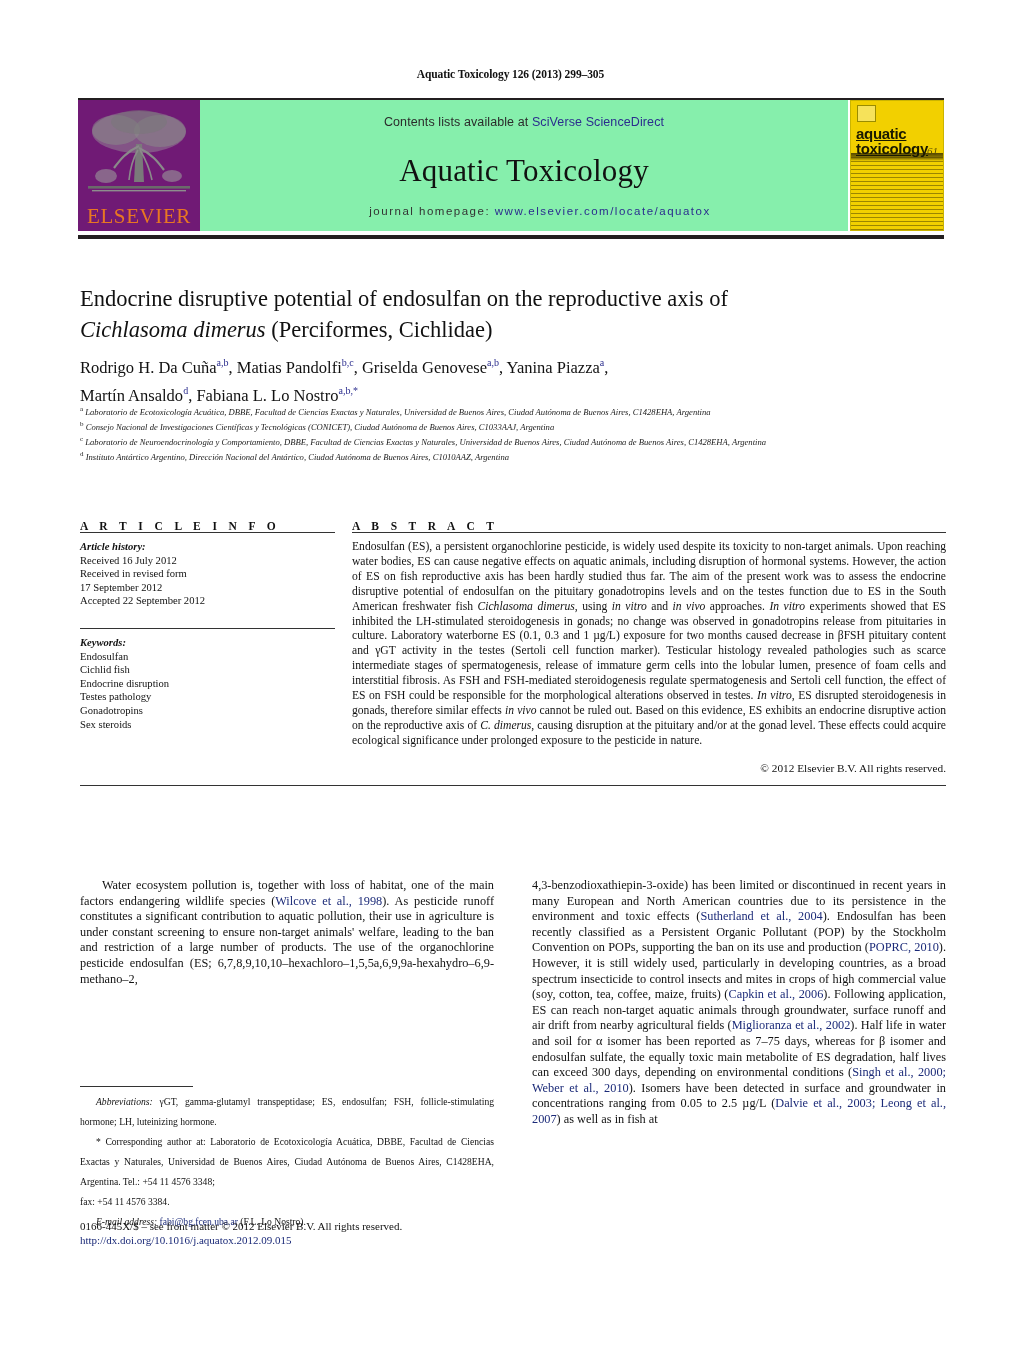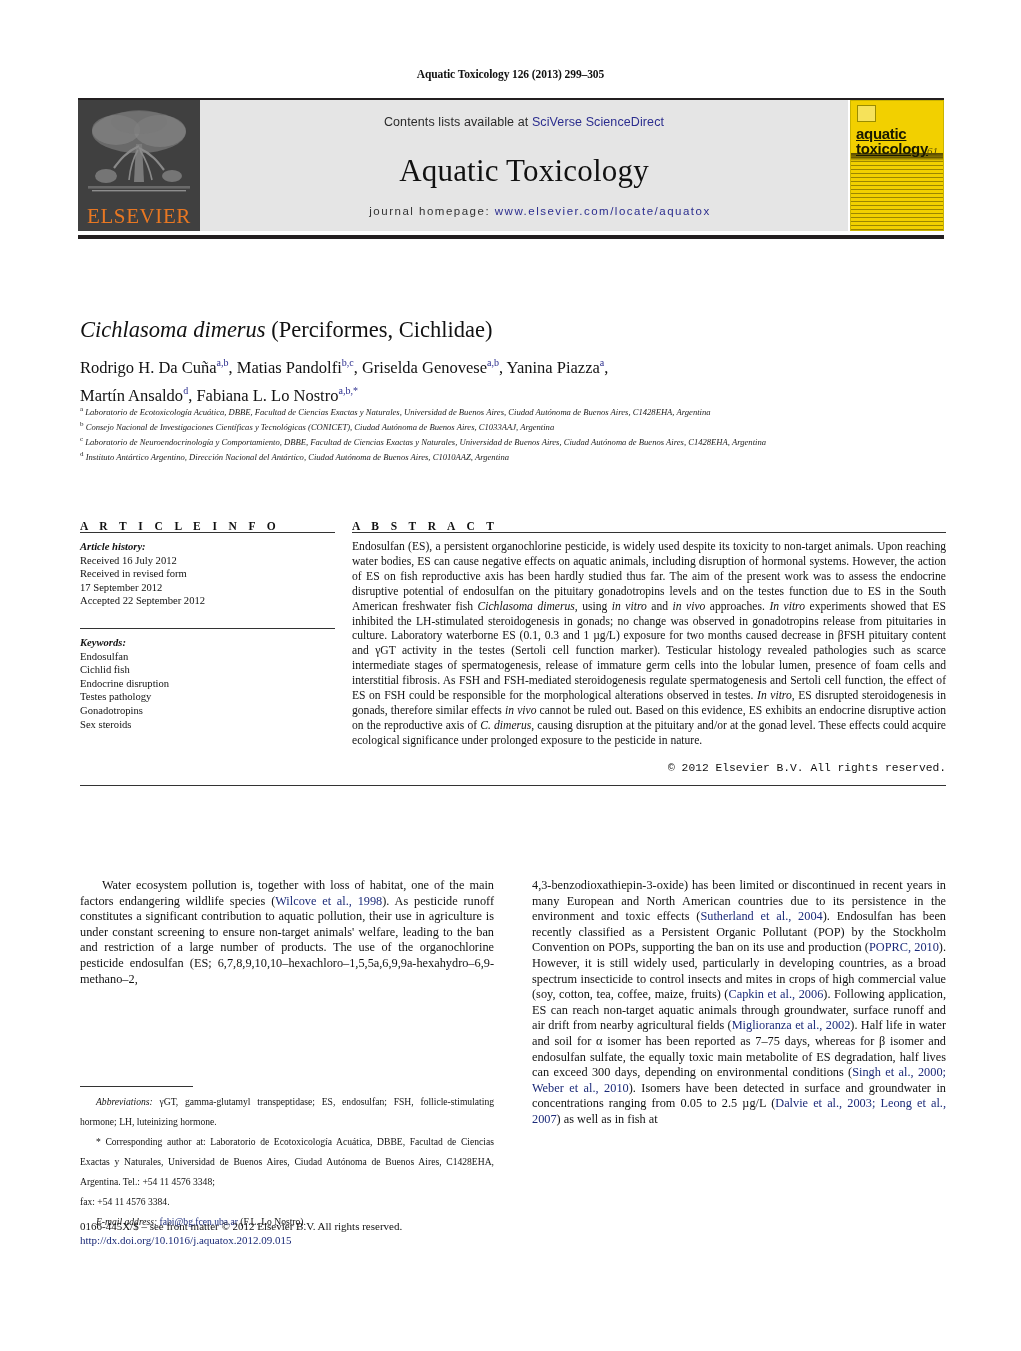--- a/index.html
+++ b/index.html
@@ -47,36 +47,36 @@
   }
   .mast-body {
     display: flex;
     align-items: stretch;
     height: 131px;
   }
   .mast-logo {
     width: 122px;
     flex: 0 0 122px;
     position: relative;
-    background: #404040;
+    background: #701a75;
     padding-top: 4px;
   }
   .tree-svg { display: block; margin: 0 auto; }
   .elsevier-word {
     position: absolute;
     bottom: 2px; left: 0; width: 122px;
     text-align: center;
     font-family: "Liberation Serif", serif;
     font-size: 21px;
     letter-spacing: 0.6px;
     color: #E87722;
   }
   .mast-center {
     flex: 1 1 auto;
-    background: #e5e5e5;
+    background: #86efac;
     position: relative;
     margin-left: 0;
     margin-right: 2px;
   }
   .contents-line {
     text-align: center;
     font-family: "Liberation Sans", sans-serif;
     font-size: 12.5px;
     color: #2b2b2b;
     padding-top: 15px;
@@ -225,21 +225,21 @@
   .abstract-text {
     font-family: "Liberation Serif", serif;
     font-size: 11.6px;
     line-height: 14.9px;
     text-align: justify;
     color: #111;
   }
   .abstract-text .ital { font-style: italic; }
   .copyright {
     text-align: right;
-    font-family: Liberation Mono, monospace;
+    font-family: Liberation Serif, serif;
     font-size: 11.3px;
     margin-top: 13px;
     color: #111;
   }
   .band-rule { border-top: 1.1px solid #333; margin-top: 11px; }
 
   
   .body-cols {
     position: absolute;
     left: 80px; top: 878px;
@@ -351,21 +351,21 @@
         <div class="cover-t2">toxicology</div>
         <div class="cover-61">61</div>
         <div class="cover-water"></div>
       </div>
 
     </div>
     <div class="mast-rule-bottom"></div>
   </div>
 
   <div class="title">
-    <br>
+    <span>Endocrine disruptive potential of endosulfan on the reproductive axis of</span><br>
     <span class="ital">Cichlasoma dimerus</span><span> (Perciformes, Cichlidae)</span>
   </div>
 
   <div class="authors">
     <span>Rodrigo H. Da Cuña</span><sup>a,b</sup><span>, Matias Pandolfi</span><sup>b,c</sup><span>, Griselda Genovese</span><sup>a,b</sup><span>, Yanina Piazza</span><sup>a</sup><span>,</span><br>
     <span>Martín Ansaldo</span><sup>d</sup><span>, Fabiana L. Lo Nostro</span><sup>a,b,*</sup>
   </div>
 
   <div class="affils">
     <p><span class="mk">a</span> <span>Laboratorio de Ecotoxicología Acuática, DBBE, Facultad de Ciencias Exactas y Naturales, Universidad de Buenos Aires, Ciudad Autónoma de Buenos Aires, C1428EHA, Argentina</span></p>

